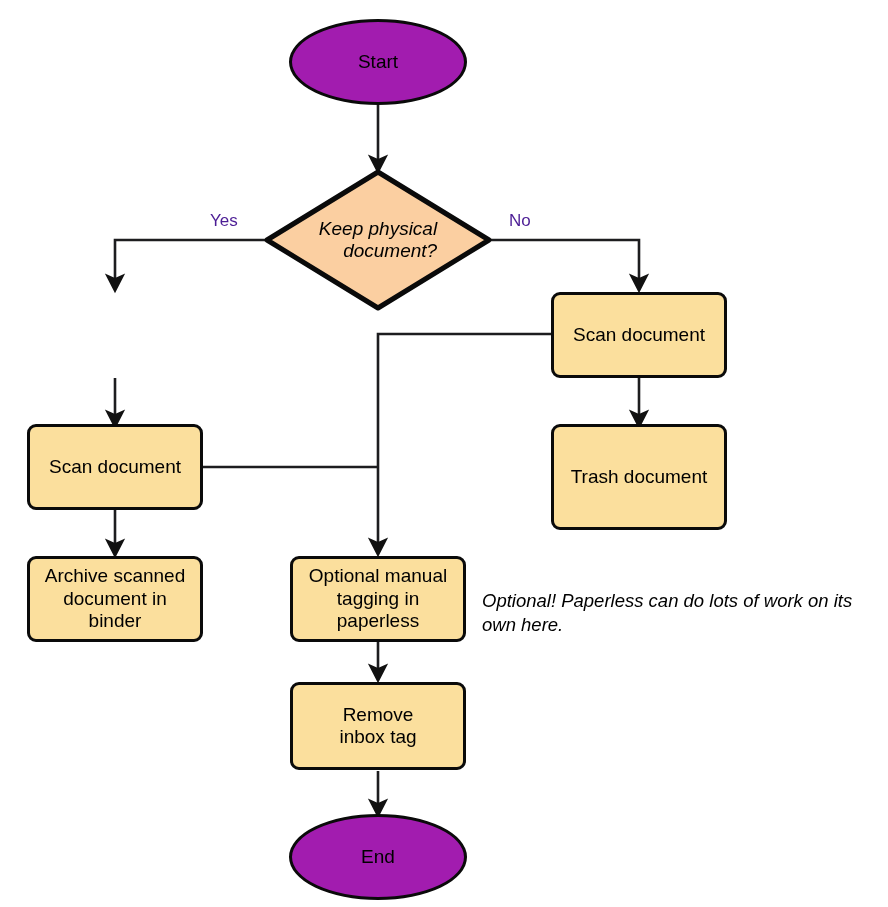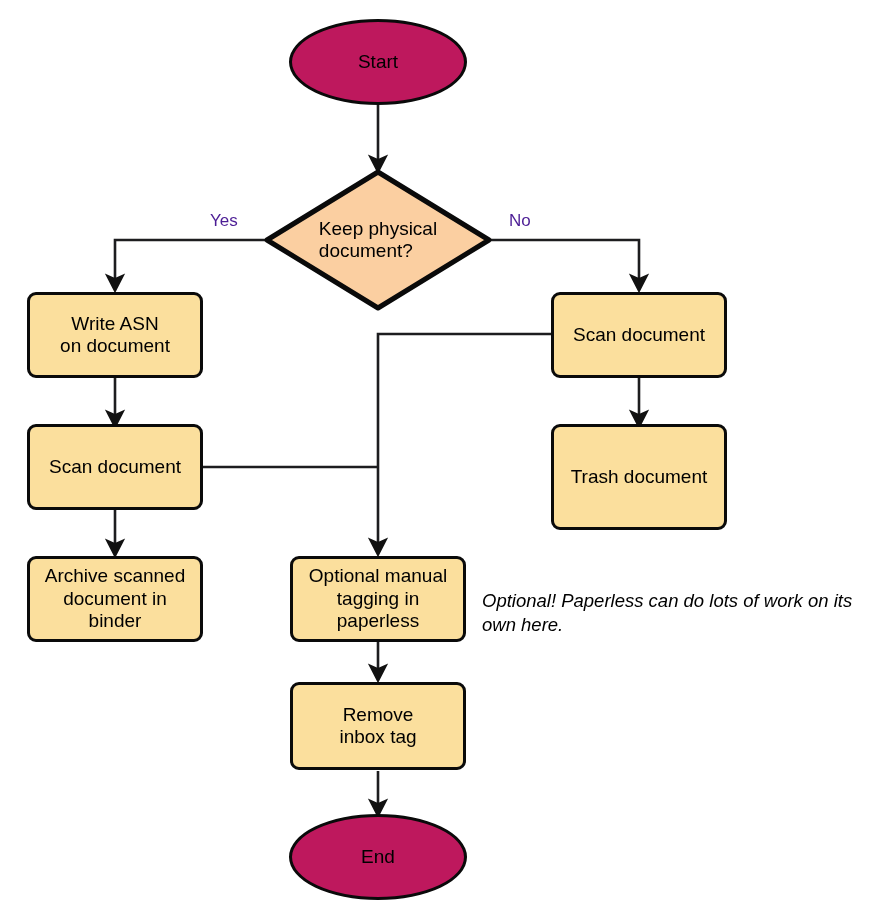--- a/index.html
+++ b/index.html
@@ -38,21 +38,21 @@
   }
   .node .label {
     line-height: 1.18;
     white-space: pre-line;
     padding: 0 6px;
   }
 
   .terminator {
     border: 3px solid #0a0a0a;
     border-radius: 50%;
-    background: #be185d;
+    background: #a21caf;
     font-size: 19px;
   }
   .process {
     border: 3px solid #0a0a0a;
     border-radius: 9px;
     background: #fbdf9d;
     font-size: 19px;
   }
   .decision-wrap {
     position: absolute;
@@ -65,25 +65,26 @@
   }
   .decision-text {
     position: absolute;
     left: 0;
     top: 0;
     width: 100%;
     height: 100%;
     display: flex;
     align-items: center;
     justify-content: center;
-    text-align: left;
+    text-align: right;
     font-size: 19px;
     color: #000000;
     white-space: pre-line;
     line-height: 1.18;
+    font-style: italic;
   }
 
   
   .edge-label {
     position: absolute;
     font-size: 17px;
     color: #4c1d95;
     z-index: 4;
     background: transparent;
   }
@@ -143,24 +144,20 @@
       <polygon points="115,4 226,72 115,140 4,72" fill="#fbcfa1" stroke="#0a0a0a" stroke-width="5" stroke-linejoin="round"></polygon>
     </svg>
     <div class="decision-text">Keep physical
 document?</div>
   </div>
 
   <div class="edge-label" style="left:210px; top:211px;">Yes</div>
 
   <div class="edge-label" style="left:509px; top:211px;text-align:center;">No</div>
 
-  <div class="node process" style="left:27px; top:292px; width:176px; height:86px;">
-    <span class="label">Write ASN
-on document</span>
-  </div>
 
   <div class="node process" style="left:27px; top:424px; width:176px; height:86px;">
     <span class="label">Scan document</span>
   </div>
 
   <div class="node process" style="left:27px; top:556px; width:176px; height:86px;">
     <span class="label">Archive scanned
 document in
 binder</span>
   </div>

